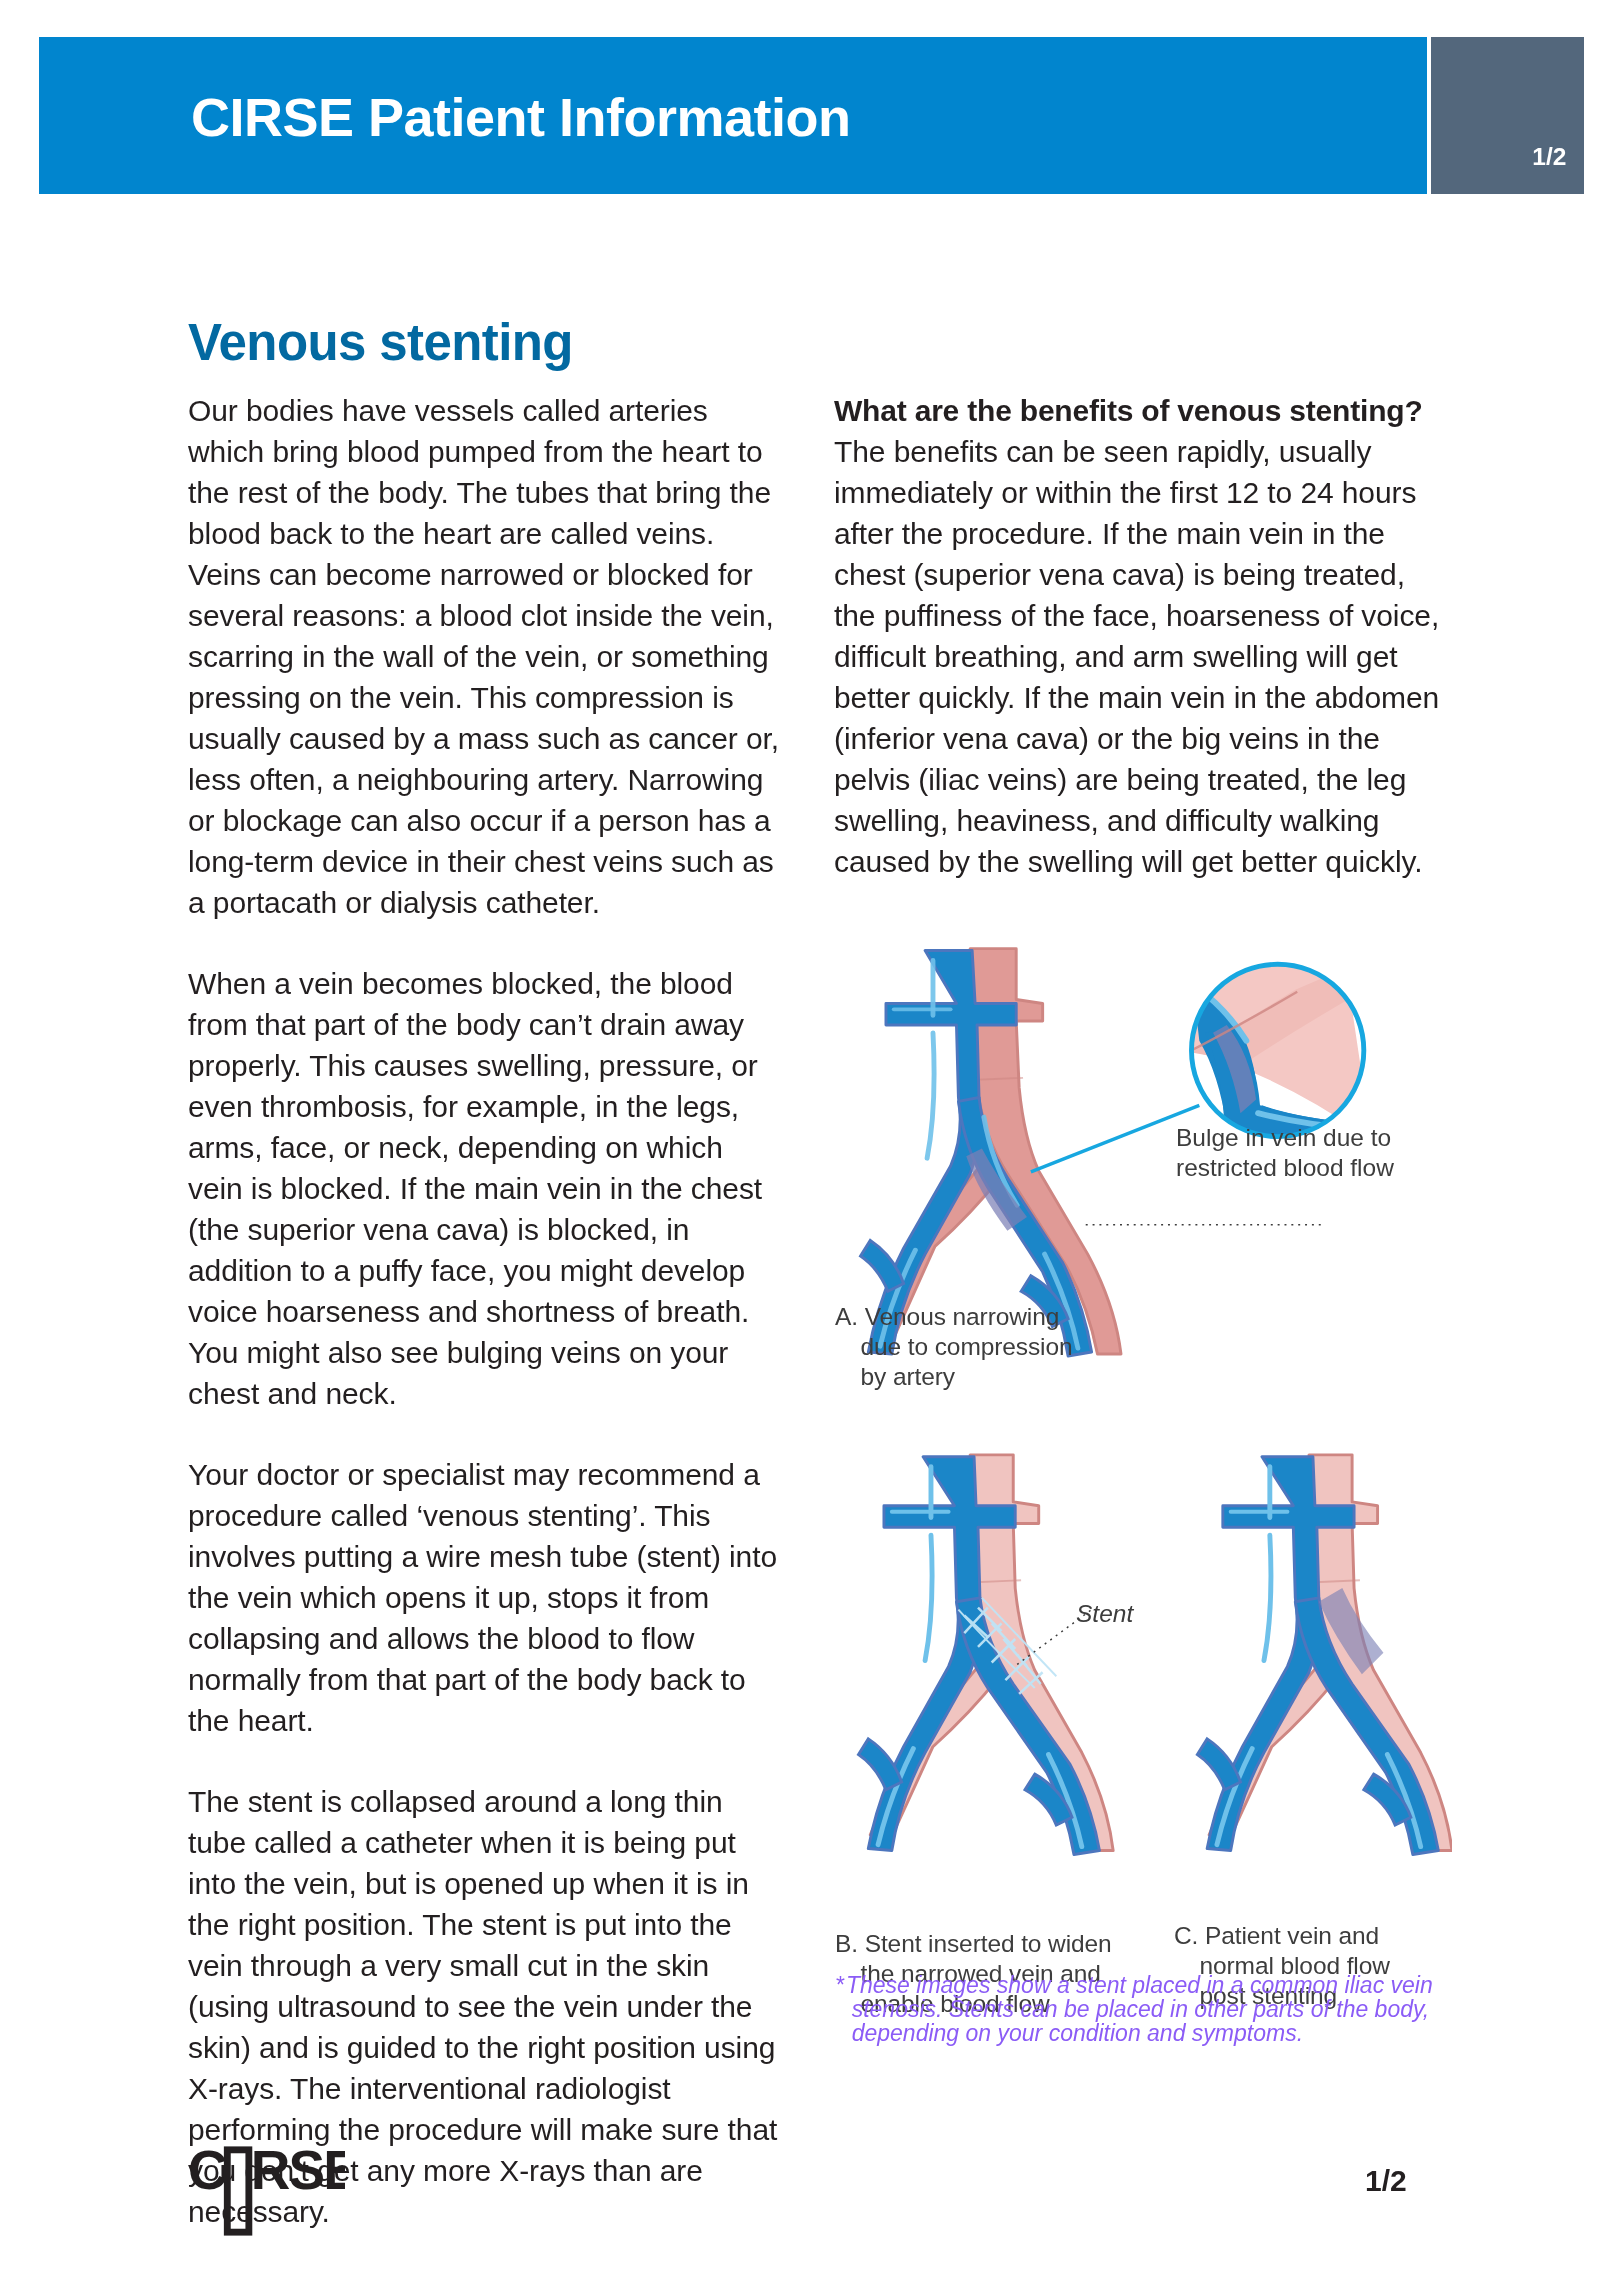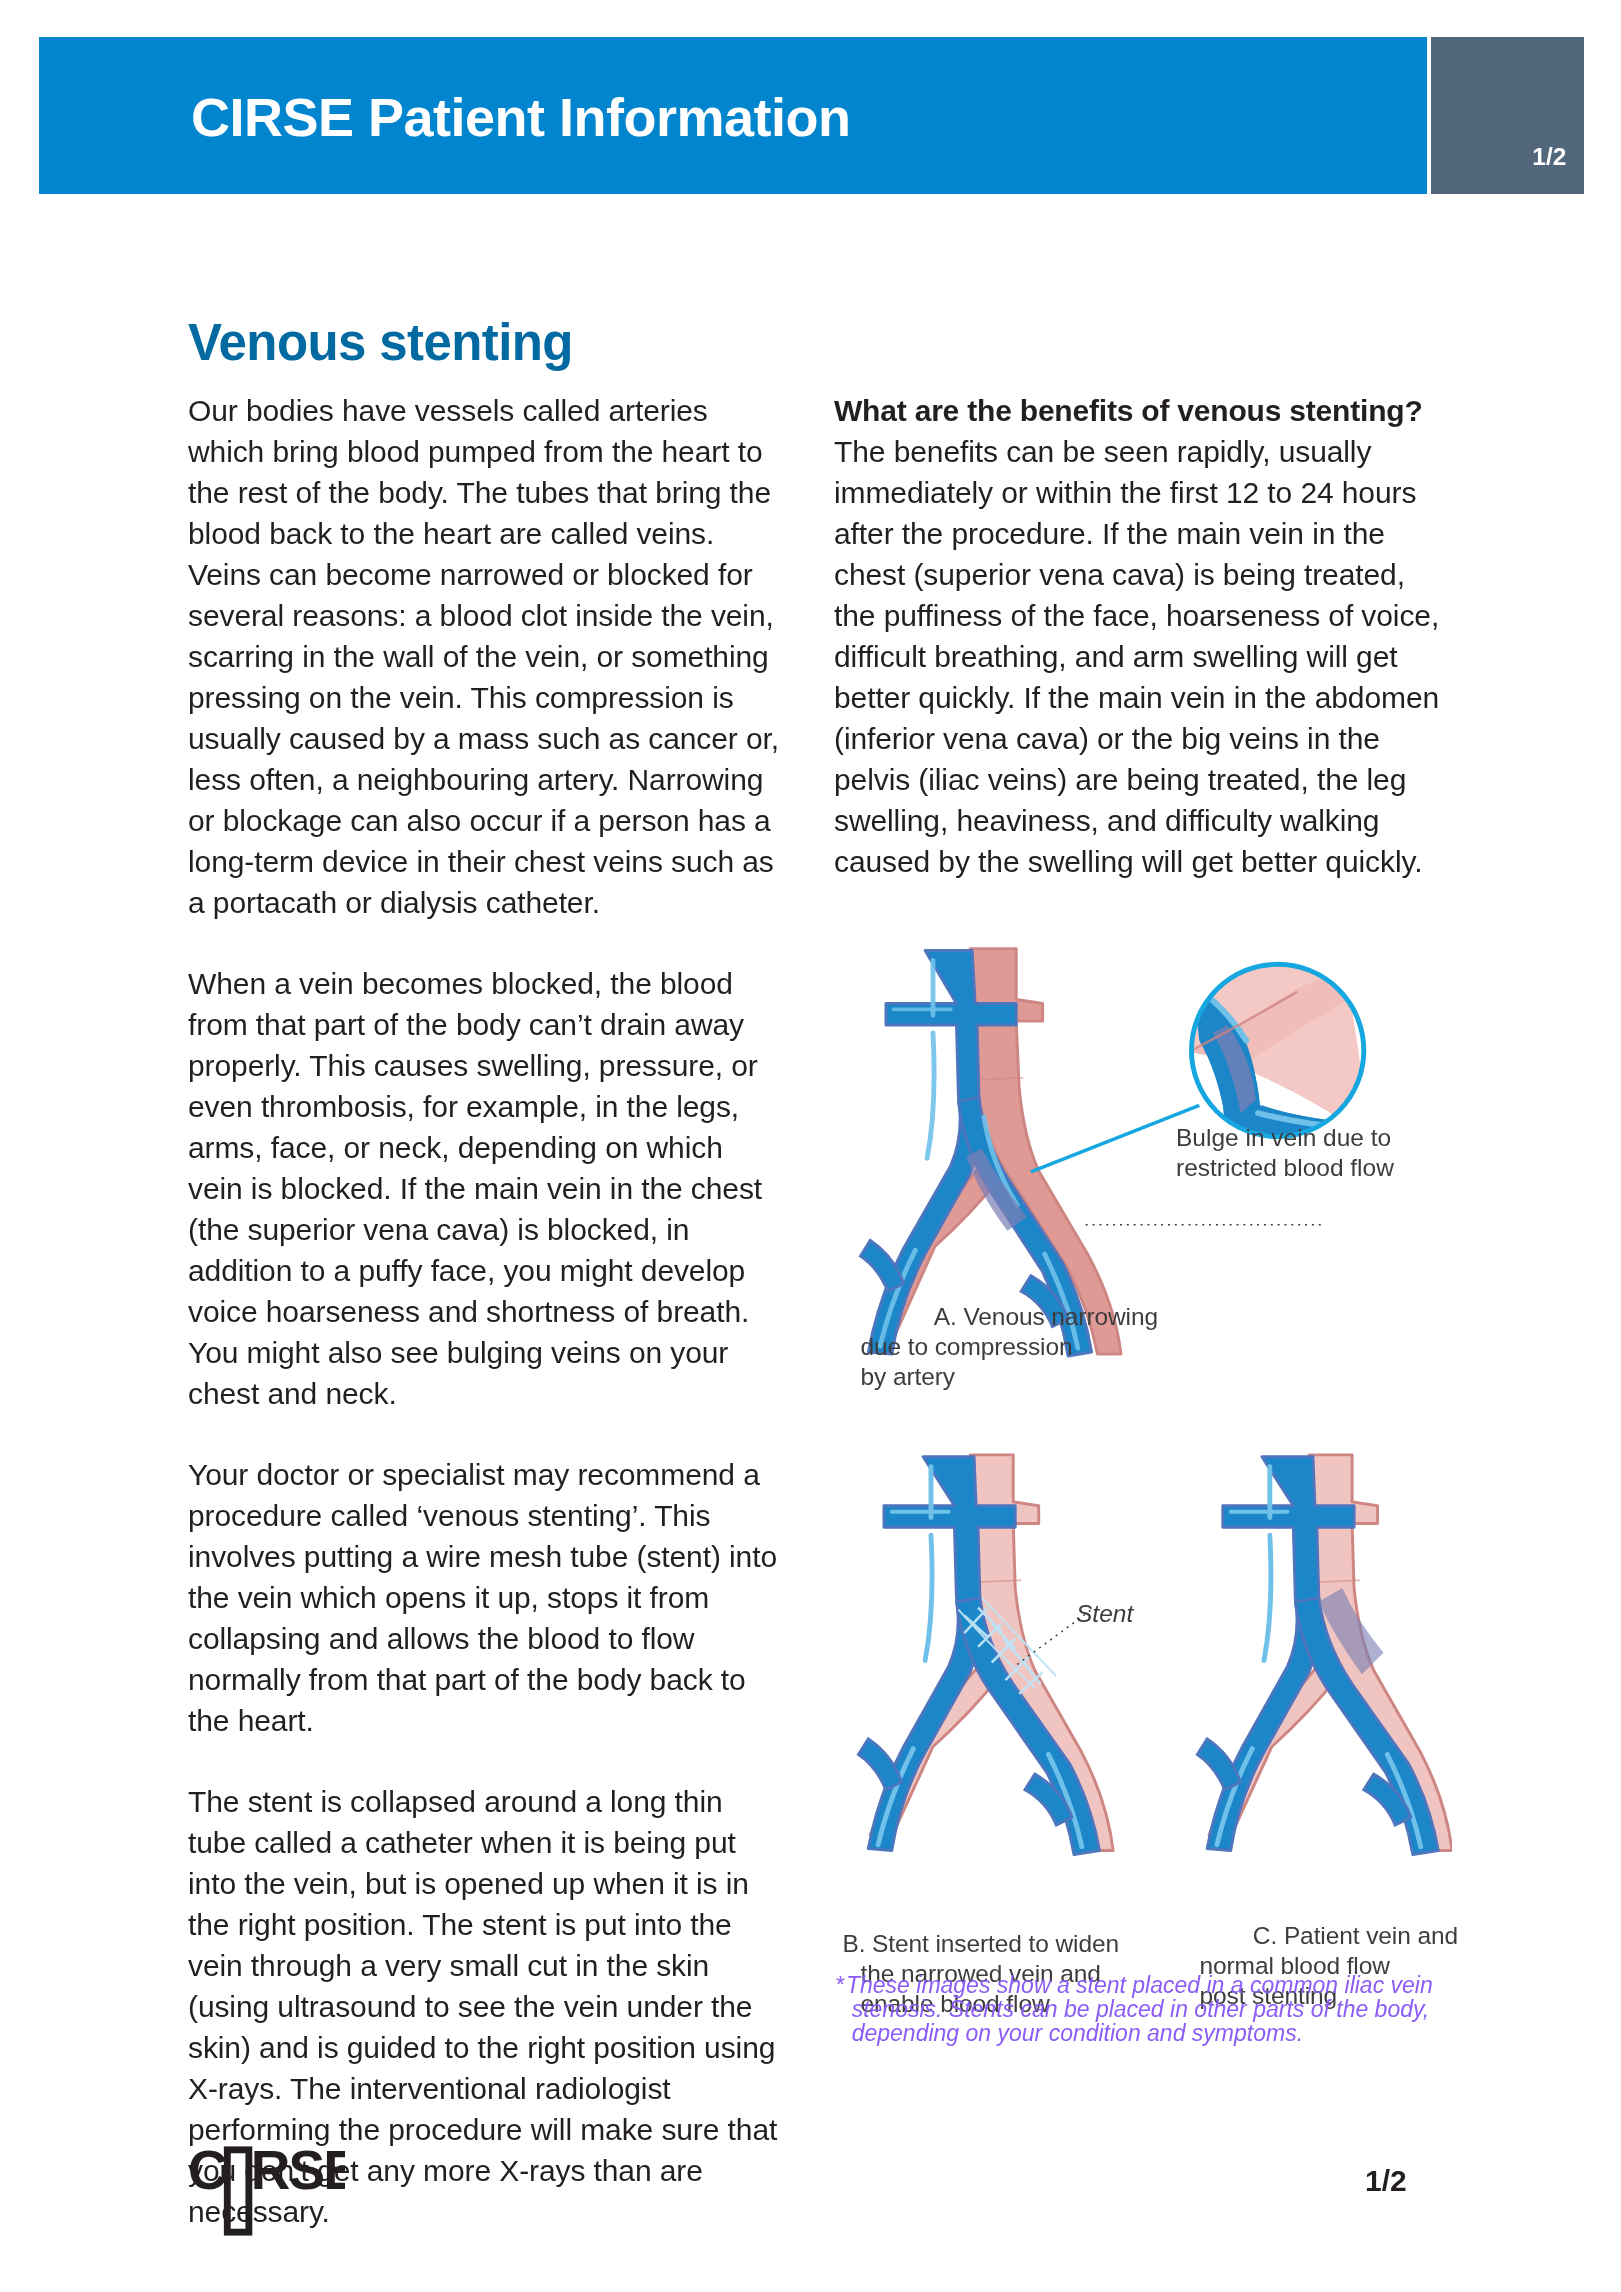--- a/index.html
+++ b/index.html
@@ -108,21 +108,20 @@
   .caption {
     font-size: 24.5px;
     line-height: 30px;
     color: #3d3d3d;
     letter-spacing: -0.1px;
   }
   .caption .hang {
     display: block;
     padding-left: 25.5px;
     text-indent: -25.5px;
-    text-align: right;
   }
   .caption .ind { display: block; padding-left: 25.5px; }
 
   .cap-a {
     position: absolute;
     left: 835px;
     top: 1302px;
     width: 323px;
   }
   .cap-b {

